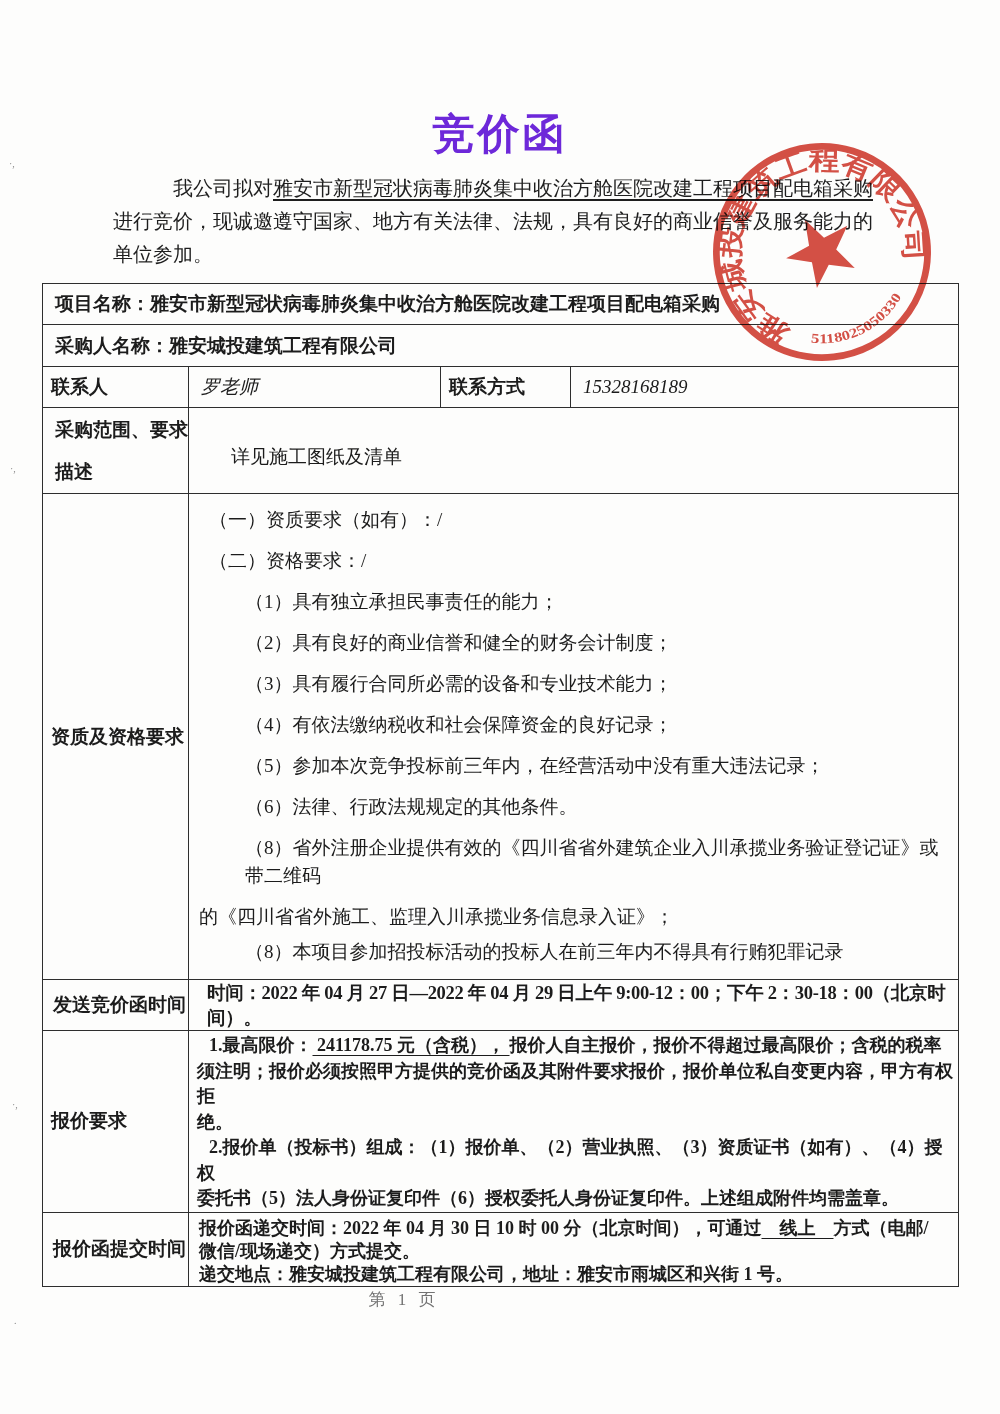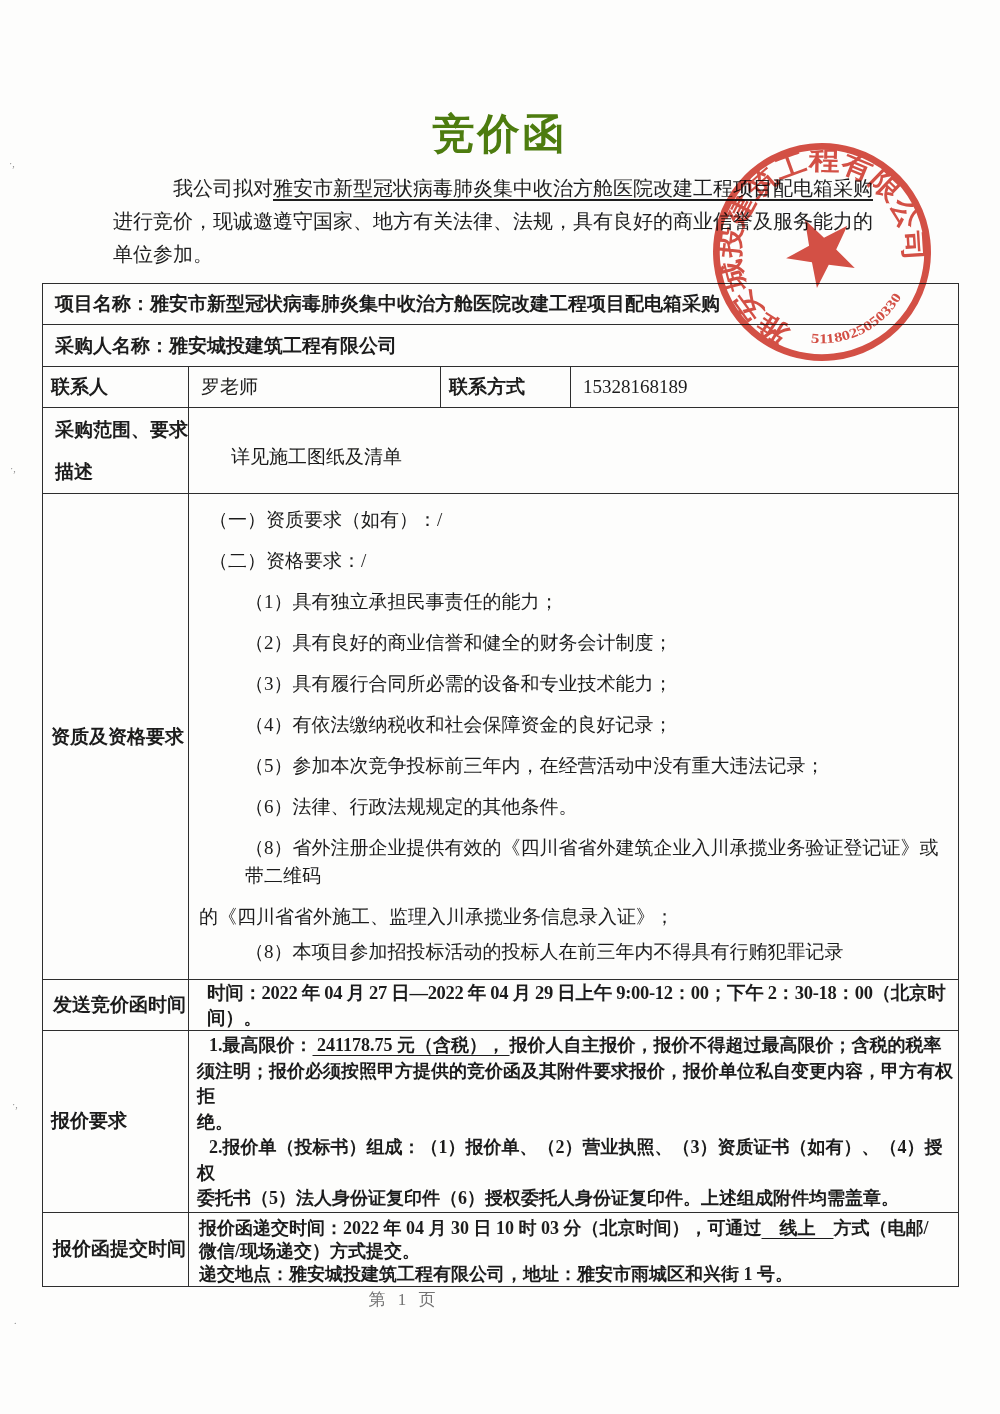--- a/index.html
+++ b/index.html
@@ -9,41 +9,41 @@
     width:1000px; height:1414px;
     background:#fdfdfc;
     font-family:"Liberation Serif", serif;
     color:#1c1c1c;
     overflow:hidden;
   }
   .speck { position:absolute; color:#8a8a8a; font-size:10px; }
   .title {
     position:absolute; top:106px; left:0; width:1000px;
     text-align:center; font-size:42px; font-weight:700; letter-spacing:3px;
-    color:#4d7c0f;
+    color:#6d28d9;
   }
   .intro {
     position:absolute; top:172px; left:113px; width:786px;
     font-size:20px; line-height:33px; color:#1e1e1e;
     text-align:justify;
   }
   .intro .indent { padding-left:60px; }
   .u { text-decoration:underline; text-underline-offset:4px; }
   table.main {
     position:absolute; top:283px; left:42px; width:916px;
     border-collapse:collapse; table-layout:fixed;
     font-size:19px;
   }
   table.main td { border:1.5px solid #2e2e2e; vertical-align:middle; }
   tr.r1 { height:41px; } tr.r2 { height:42px; } tr.r3 { height:41px; }
   tr.r4 { height:86px;margin-left:48px; } tr.r5 { height:89px; } tr.r6 { height:458px; }
   tr.r7 { height:34px; } tr.r8 { height:129px; } tr.r9 { height:69px; }
   td.lblcell { font-weight:700; padding-left:8px; }
   td.fullrow { font-weight:700; padding-left:12px; }
-  td.val { padding-left:12px; }
+  td.val { padding-left:12px;font-style:italic; }
   td.lbl-two { font-weight:700; white-space:pre-line; line-height:42px; padding-left:12px; }
   td.lbl-two.center { text-align:center; padding-left:0; }
   td.scope-val { vertical-align:top; padding:13px 0 0 42px; }
   td.supply-val { line-height:41px; padding-left:12px; }
   td.qual-val { vertical-align:top; padding:12px 8px 0 6px; font-size:19px; }
   td.qual-val p { line-height:28px; margin-bottom:13px; }
   td.qual-val p.lvl1 { padding-left:14px; }
   td.qual-val p.lvl2 { padding-left:50px; }
   td.qual-val p.lvl0 { padding-left:4px; }
   td.qual-val p.tight { margin-top:-6px; }
@@ -123,21 +123,21 @@
   <tr class="r8">
     <td class="lblcell">报价要求</td>
     <td colspan="3" class="quote-val">
       <div><span class="ind">1.最高限价：</span><span class="u"> 241178.75 元（含税）， </span><span>报价人自主报价，报价不得超过最高限价；含税的税率</span><br><span>须注明；报价必须按照甲方提供的竞价函及其附件要求报价，报价单位私自变更内容，甲方有权拒</span><br><span>绝。</span></div>
       <div><span class="ind">2.报价单（投标书）组成：（1）报价单、（2）营业执照、（3）资质证书（如有）、（4）授权</span><br><span>委托书（5）法人身份证复印件（6）授权委托人身份证复印件。上述组成附件均需盖章。</span></div>
     </td>
   </tr>
   <tr class="r9">
     <td class="lblcell" style="padding-left:10px">报价函提交时间</td>
     <td colspan="3" class="submit-val">
-      <div><span>报价函递交时间：2022 年 04 月 30 日 10 时 03 分（北京时间），可通过</span><span class="u">　线上　</span><span>方式（电邮/</span><br><span>微信/现场递交）方式提交。</span></div>
+      <div><span>报价函递交时间：2022 年 04 月 30 日 10 时 00 分（北京时间），可通过</span><span class="u">　线上　</span><span>方式（电邮/</span><br><span>微信/现场递交）方式提交。</span></div>
       <div>递交地点：雅安城投建筑工程有限公司，地址：雅安市雨城区和兴街 1 号。</div>
     </td>
   </tr>
 </tbody>
   </table>
 
 <div class="footer">第 1 页</div>
 
 <svg class="stamp" viewBox="0 0 300 300" aria-hidden="true">
   <g transform="rotate(-28 150 150)">

